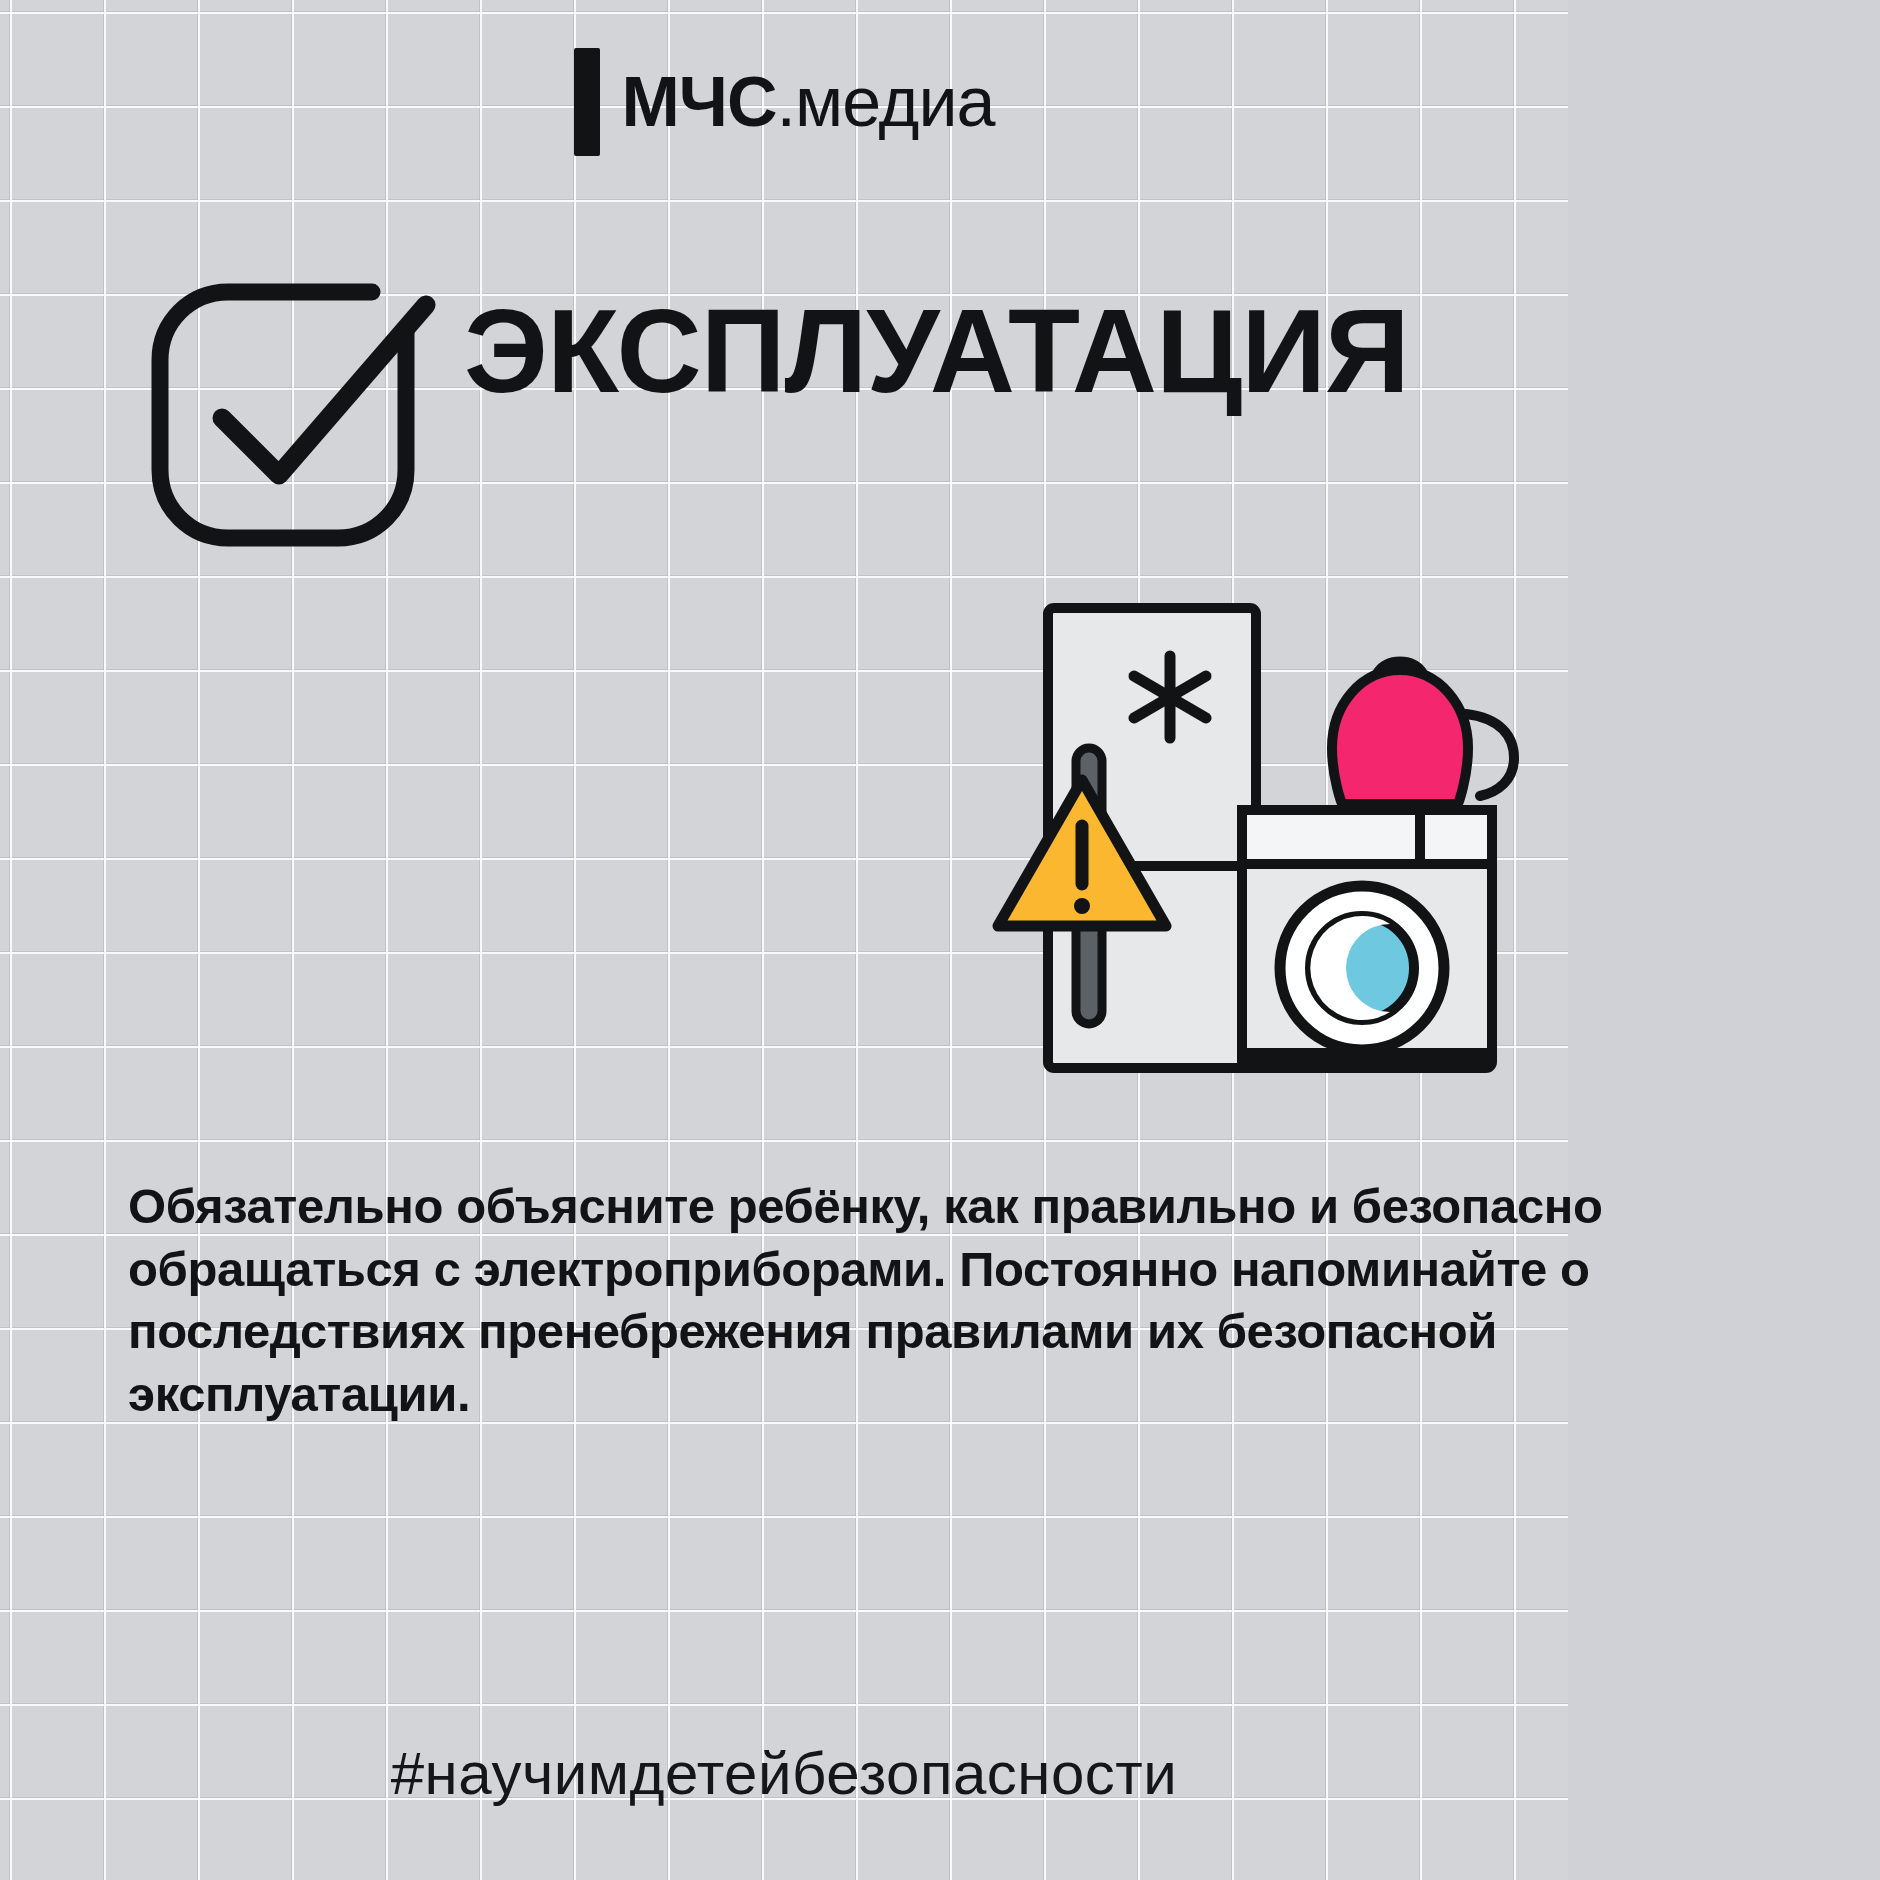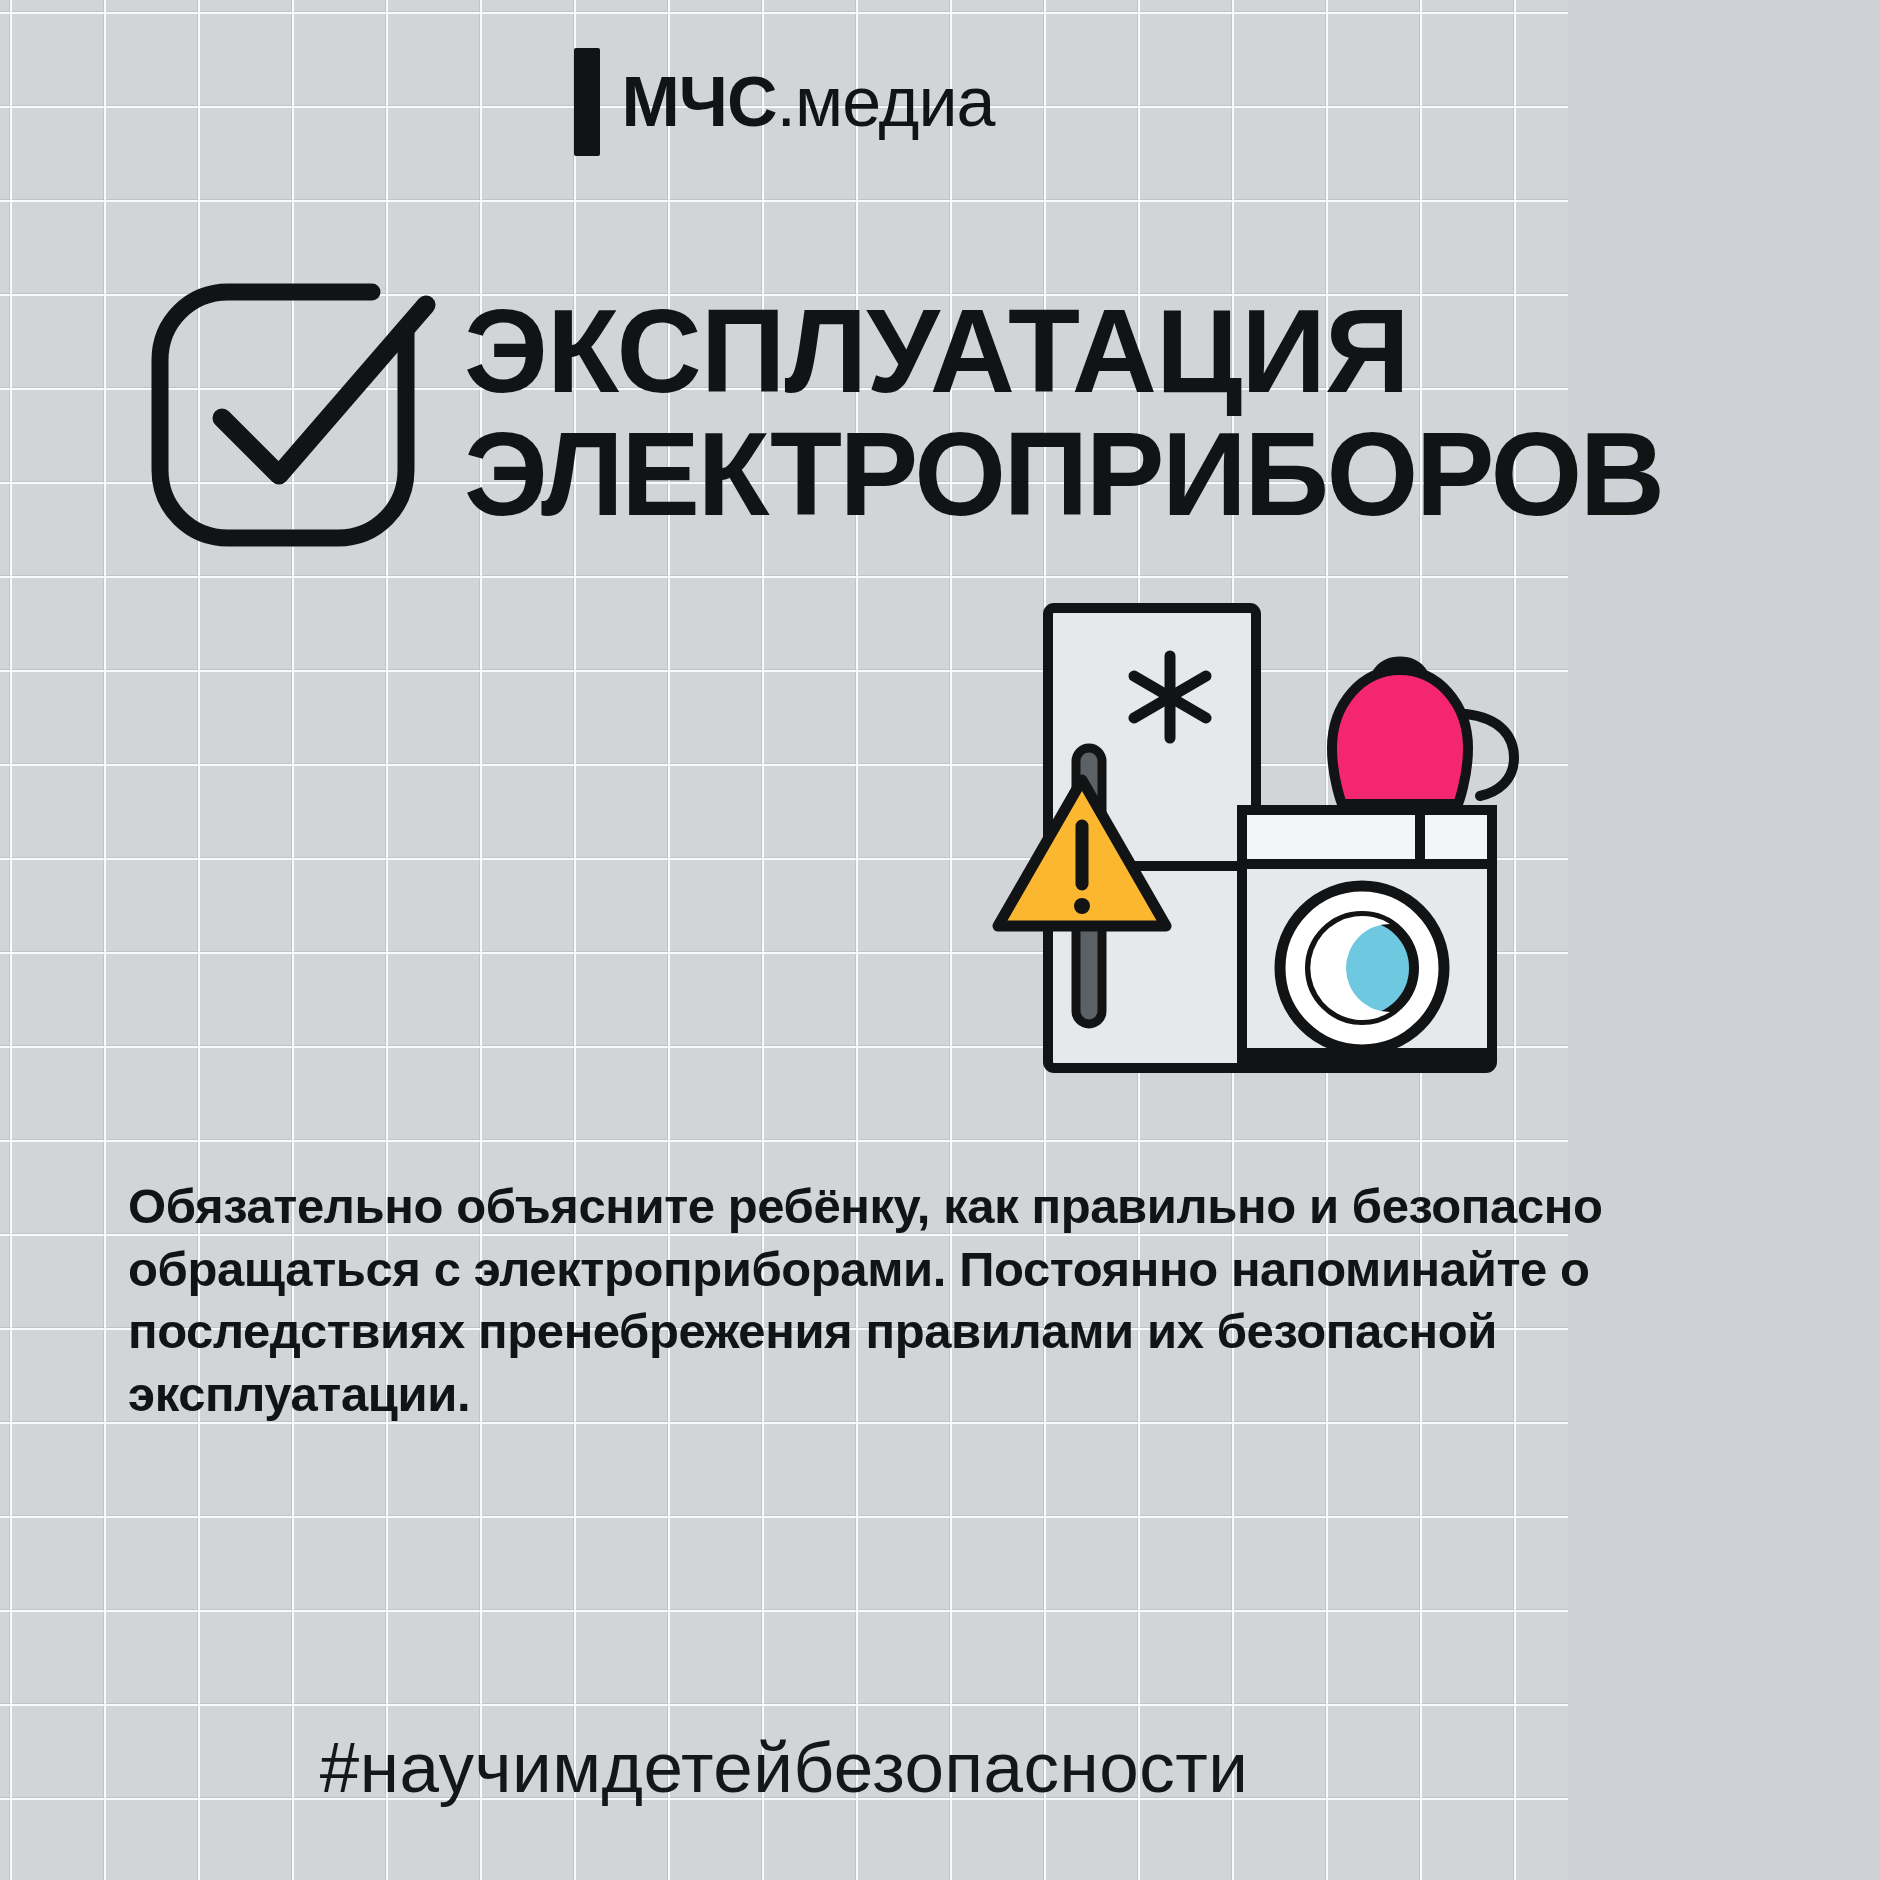--- a/index.html
+++ b/index.html
@@ -115,21 +115,21 @@
     letter-spacing: -0.4px;
   }
 
   
   .hashtag {
     position: absolute;
     bottom: 72px;
     left: 0;
     width: 100%;
     text-align: center;
-    font-size: 71px;
+    font-size: 60px;
     color: #14161a;
     letter-spacing: 0.5px;
   }
 </style>
 </head>
 <body>
 
 <div id="poster">
 
   <div class="brand">
@@ -141,21 +141,20 @@
 
   <div class="title-row">
     <div class="check-box-icon">
       <svg width="300" height="290" viewBox="0 0 300 290" fill="none" xmlns="http://www.w3.org/2000/svg">
         <path d="M232 22 H88 C50 22 20 52 20 90 V200 C20 238 50 268 88 268 H198 C236 268 266 238 266 200 V62" stroke="#111315" stroke-width="17" stroke-linecap="round" fill="none"></path>
         <path d="M82 148 L139 205 L286 35" stroke="#111315" stroke-width="19" stroke-linecap="round" stroke-linejoin="round" fill="none"></path>
       </svg>
     </div>
     <div class="title-text">
       <span>ЭКСПЛУАТАЦИЯ</span>
-      <span class="line2">ЭЛЕКТРОПРИБОРОВ</span>
     </div>
   </div>
 
   <div class="illustration">
     <svg width="620" height="520" viewBox="0 0 620 520" xmlns="http://www.w3.org/2000/svg">
 
       <g>
         <rect x="68" y="10" width="208" height="460" rx="6" fill="#e7e8ea" stroke="#111315" stroke-width="10"></rect>
         <line x1="68" y1="268" x2="276" y2="268" stroke="#111315" stroke-width="10"></line>
         <rect x="96" y="150" width="26" height="86" rx="13" fill="#5c6166" stroke="#111315" stroke-width="9"></rect>

